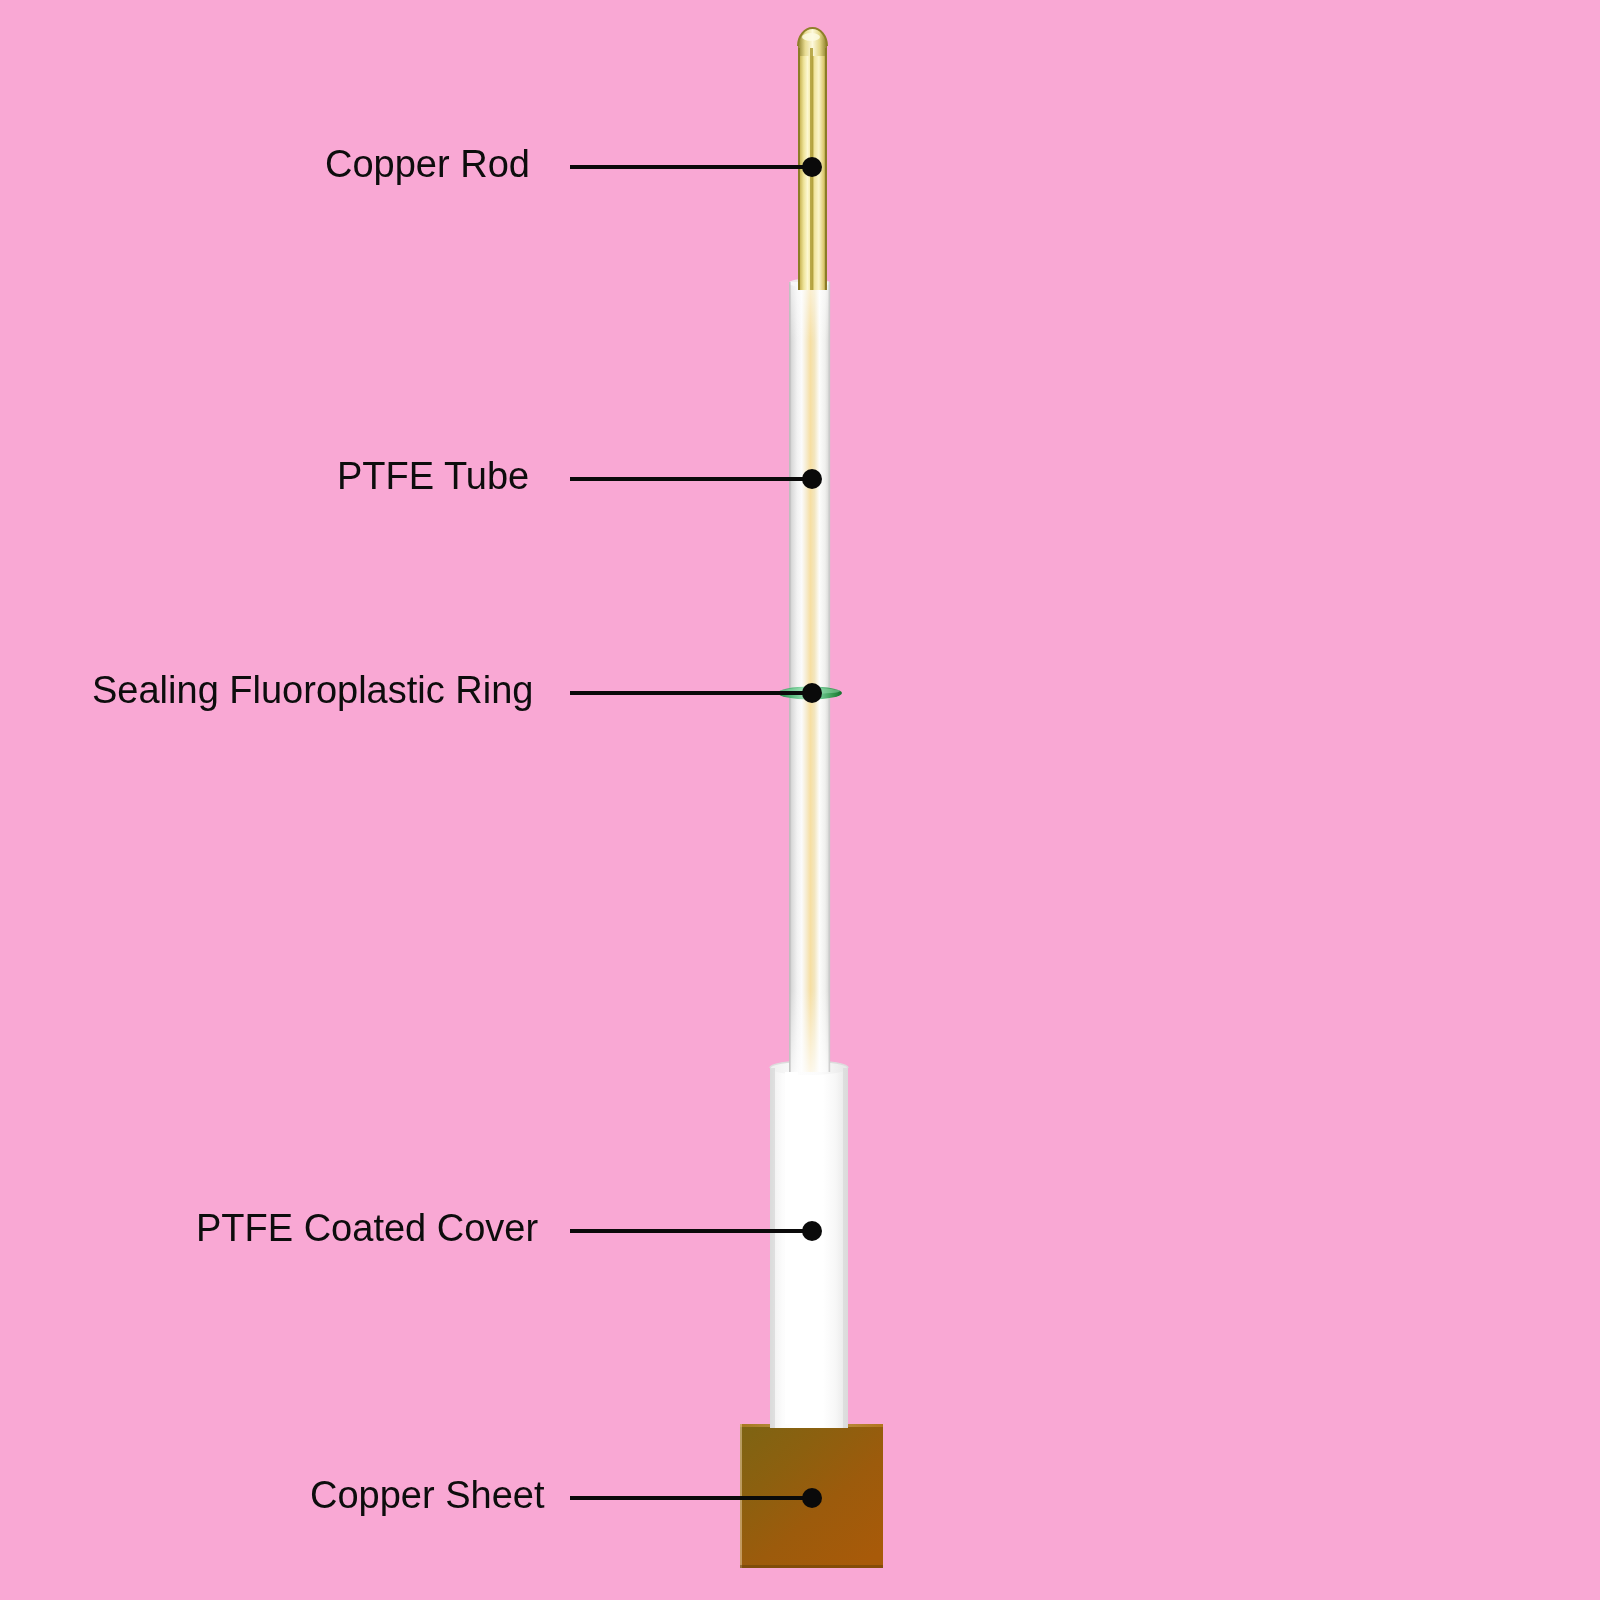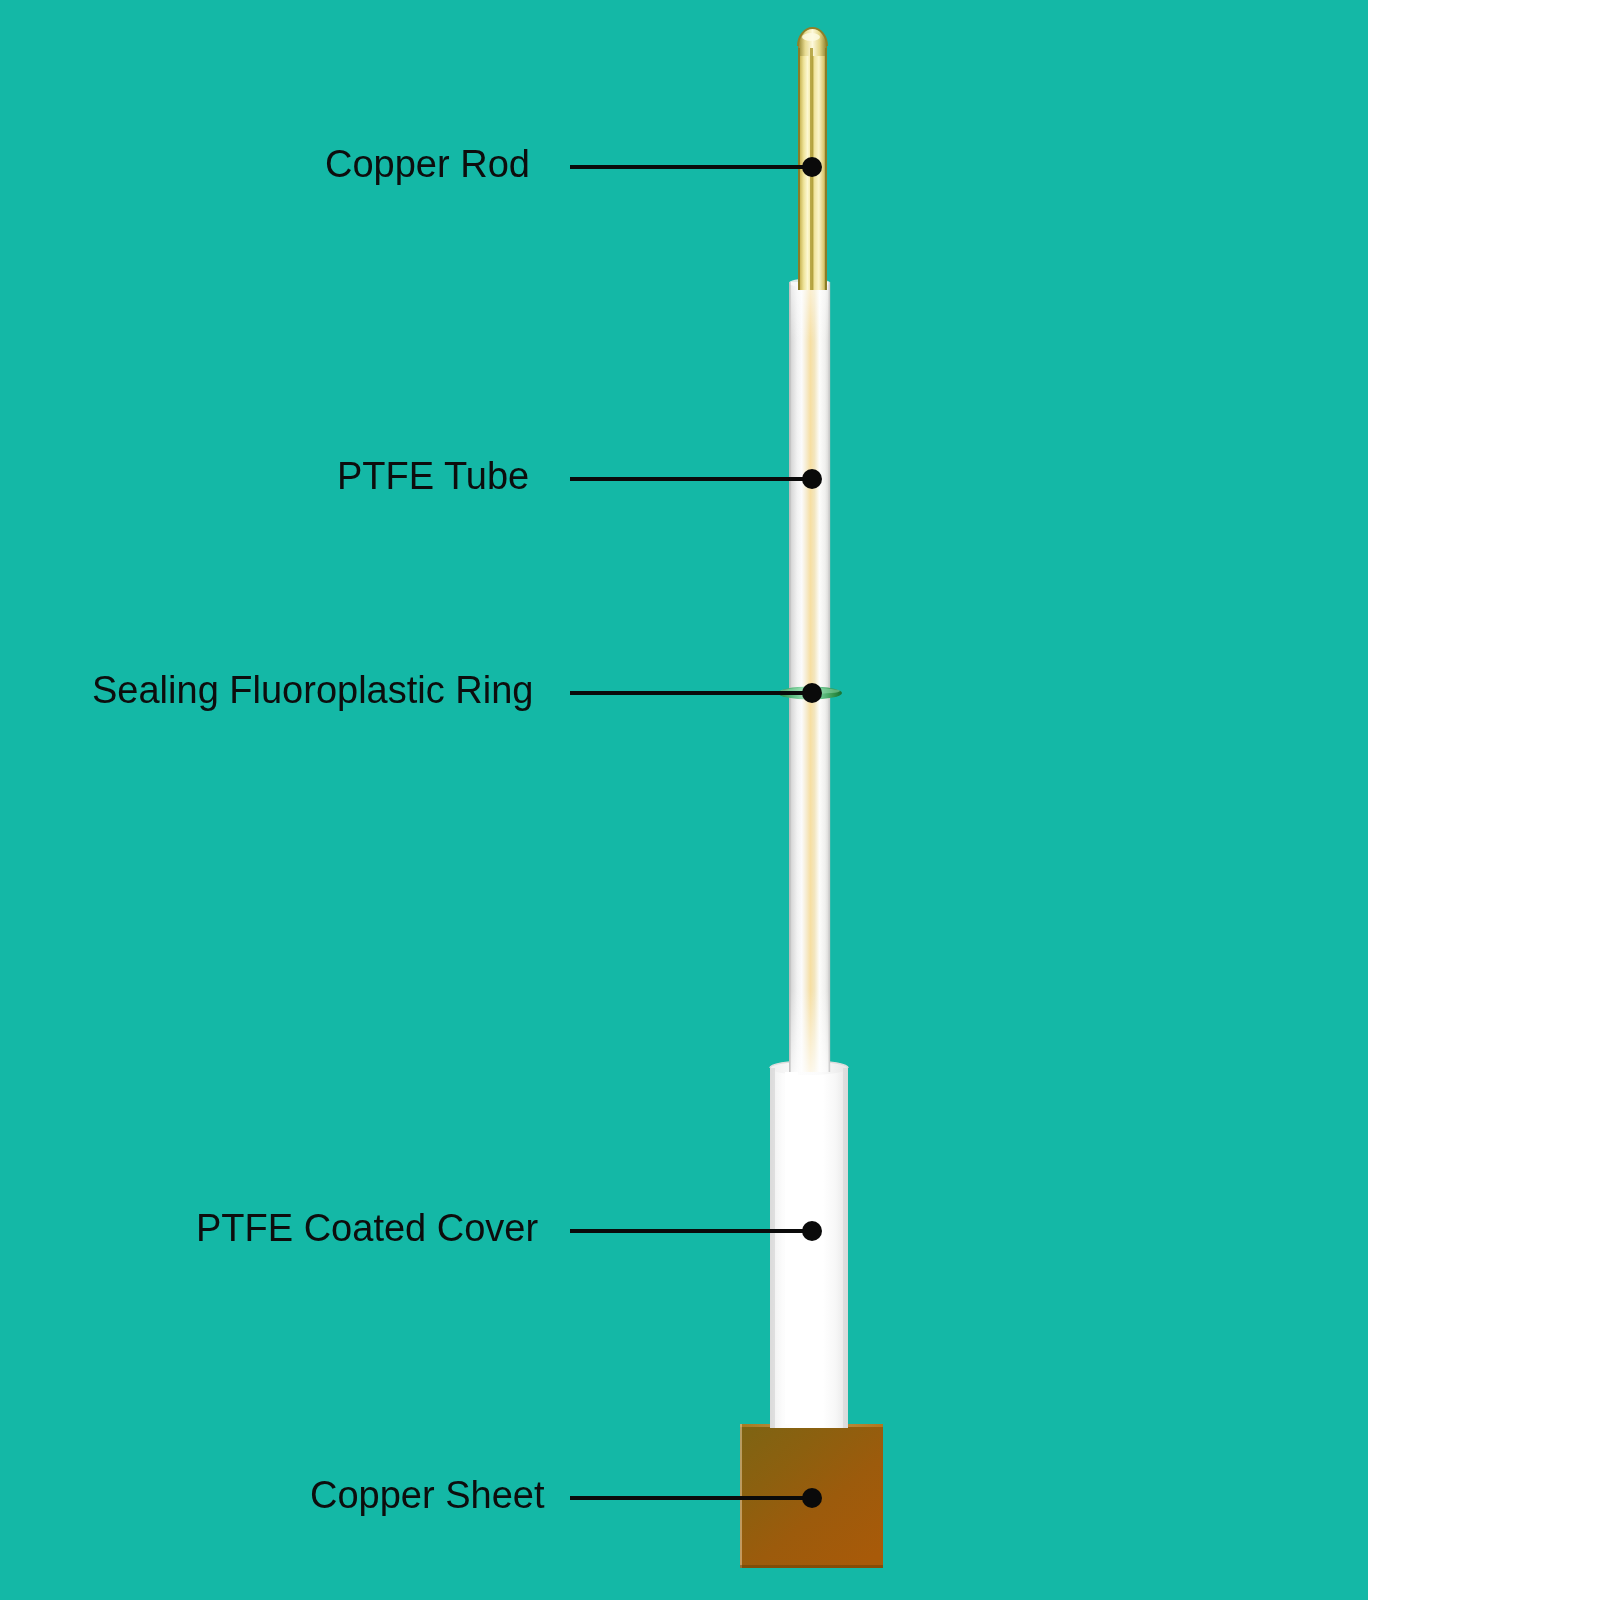--- a/index.html
+++ b/index.html
@@ -5,23 +5,23 @@
   html, body {
     margin: 0;
     padding: 0;
     background: #ffffff;
   }
   body {
     font-family: "Liberation Sans", sans-serif;
   }
   #stage {
     position: relative;
-    width: 1368px;
+    width: 1600px;
     height: 1600px;
-    background: #14b8a6;
+    background: #f9a8d4;
     overflow: hidden;
   }
   #stage svg {
     position: absolute;
     top: 0;
     left: 0;
     width: 1600px;
     height: 1600px;
     display: block;
   }

